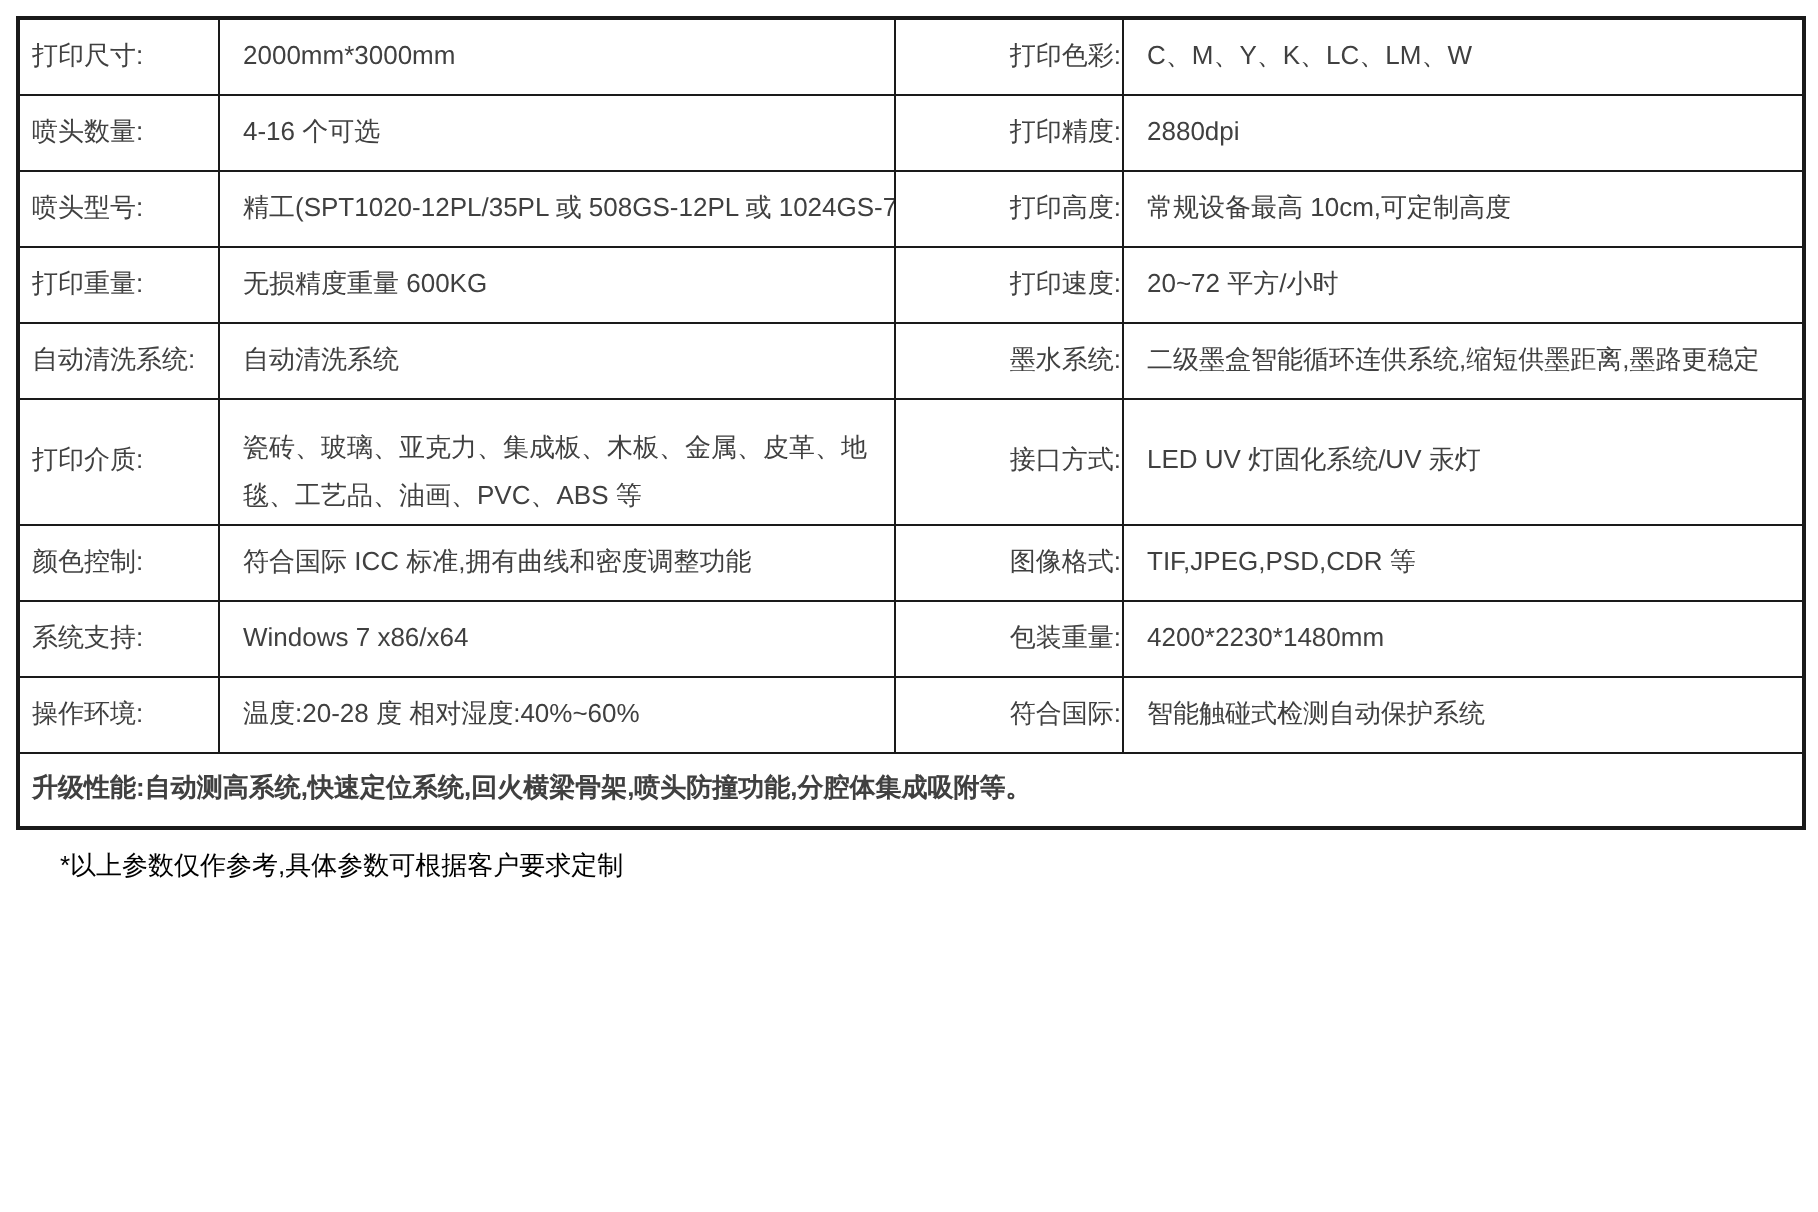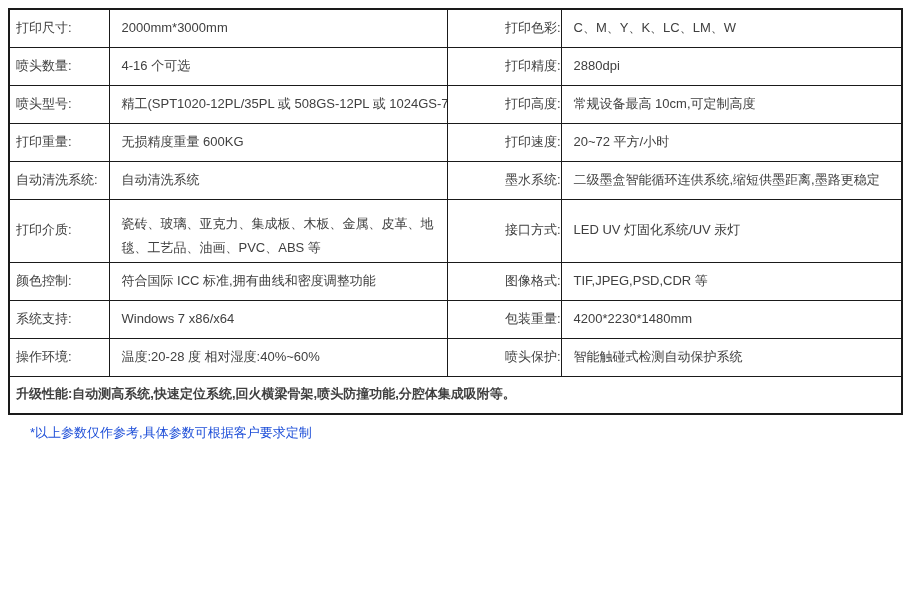--- a/index.html
+++ b/index.html
@@ -48,21 +48,21 @@
   td.upgrade-cell {
     height: 40px;
     padding-left: 6px;
     font-weight: bold;
     font-size: 14px;
     color: #1f1f1f;
   }
   .footnote {
     margin: 9px 0 0 30px;
     font-size: 13px;
-    color: #1d4ed8;
+    color: #000000;
   }
 </style>
 </head>
 <body>
 
 <div class="page">
 
   <table class="spec-table">
     <colgroup>
       <col style="width:100px">
@@ -116,21 +116,21 @@
   </tr>
         <tr>
     <td class="label-1">系统支持:</td>
     <td class="value-1">Windows 7 x86/x64</td>
     <td class="label-2">包装重量:</td>
     <td class="value-2">4200*2230*1480mm</td>
   </tr>
         <tr>
     <td class="label-1">操作环境:</td>
     <td class="value-1">温度:20-28 度 相对湿度:40%~60%</td>
-    <td class="label-2">喷头保护:</td>
+    <td class="label-2">符合国际:</td>
     <td class="value-2">智能触碰式检测自动保护系统</td>
   </tr>
         <tr id="upgrade-row">
         <td class="upgrade-cell" colspan="4">
           <span>升级性能:</span><span>自动测高系统,快速定位系统,回火横梁骨架,喷头防撞功能,分腔体集成吸附等。</span>
         </td>
       </tr>
     </tbody>
   </table>
 

